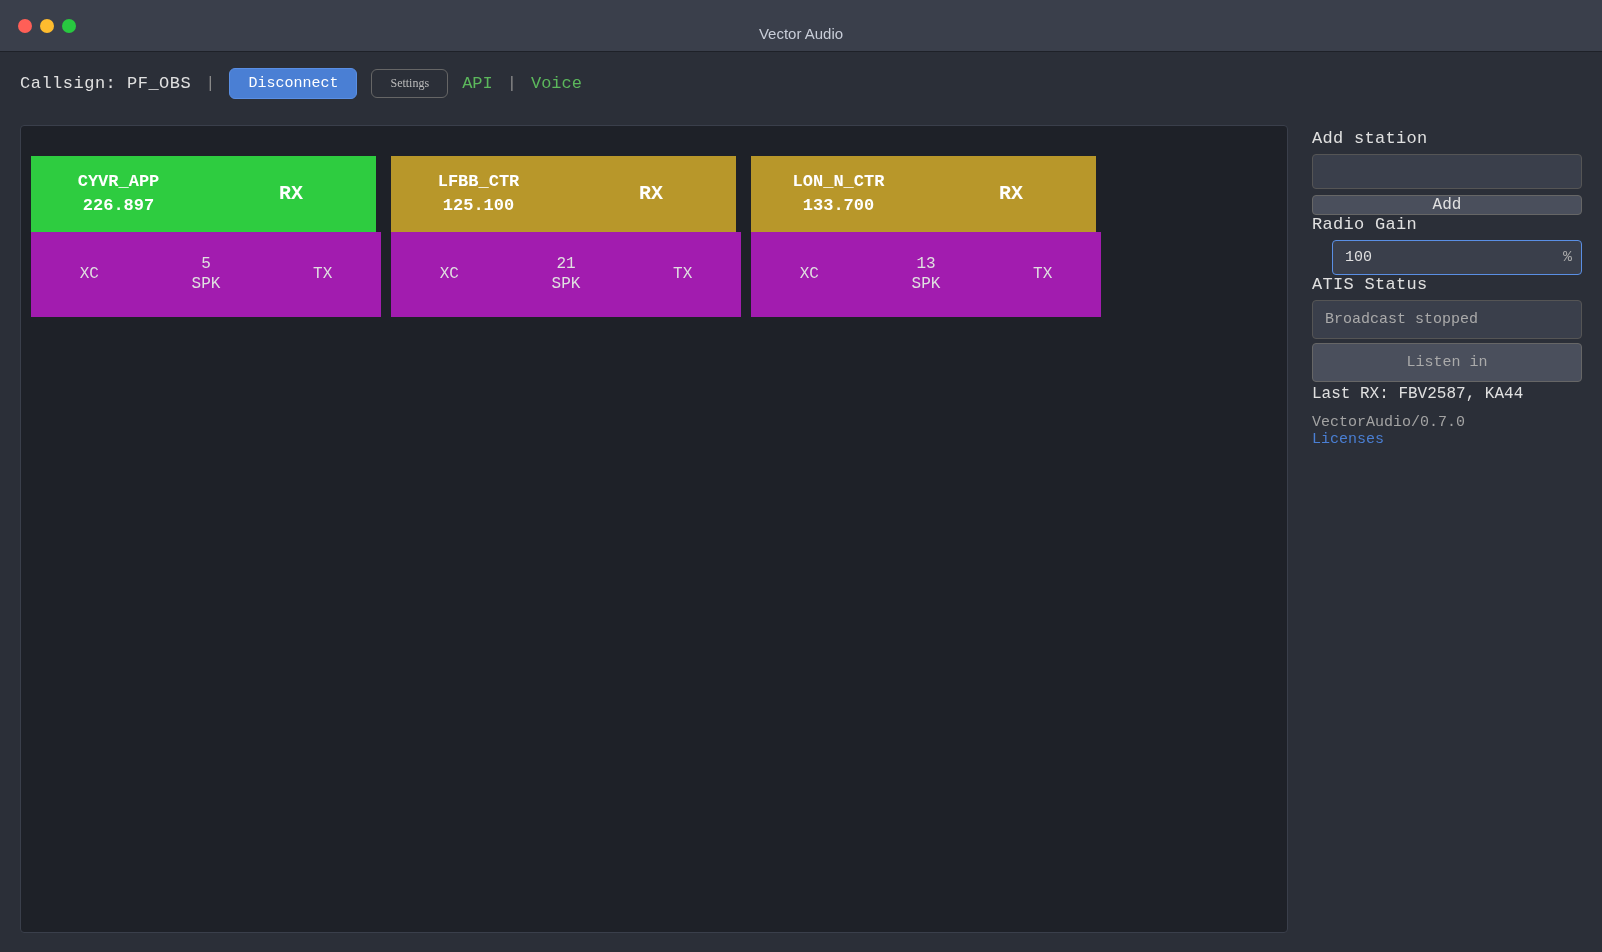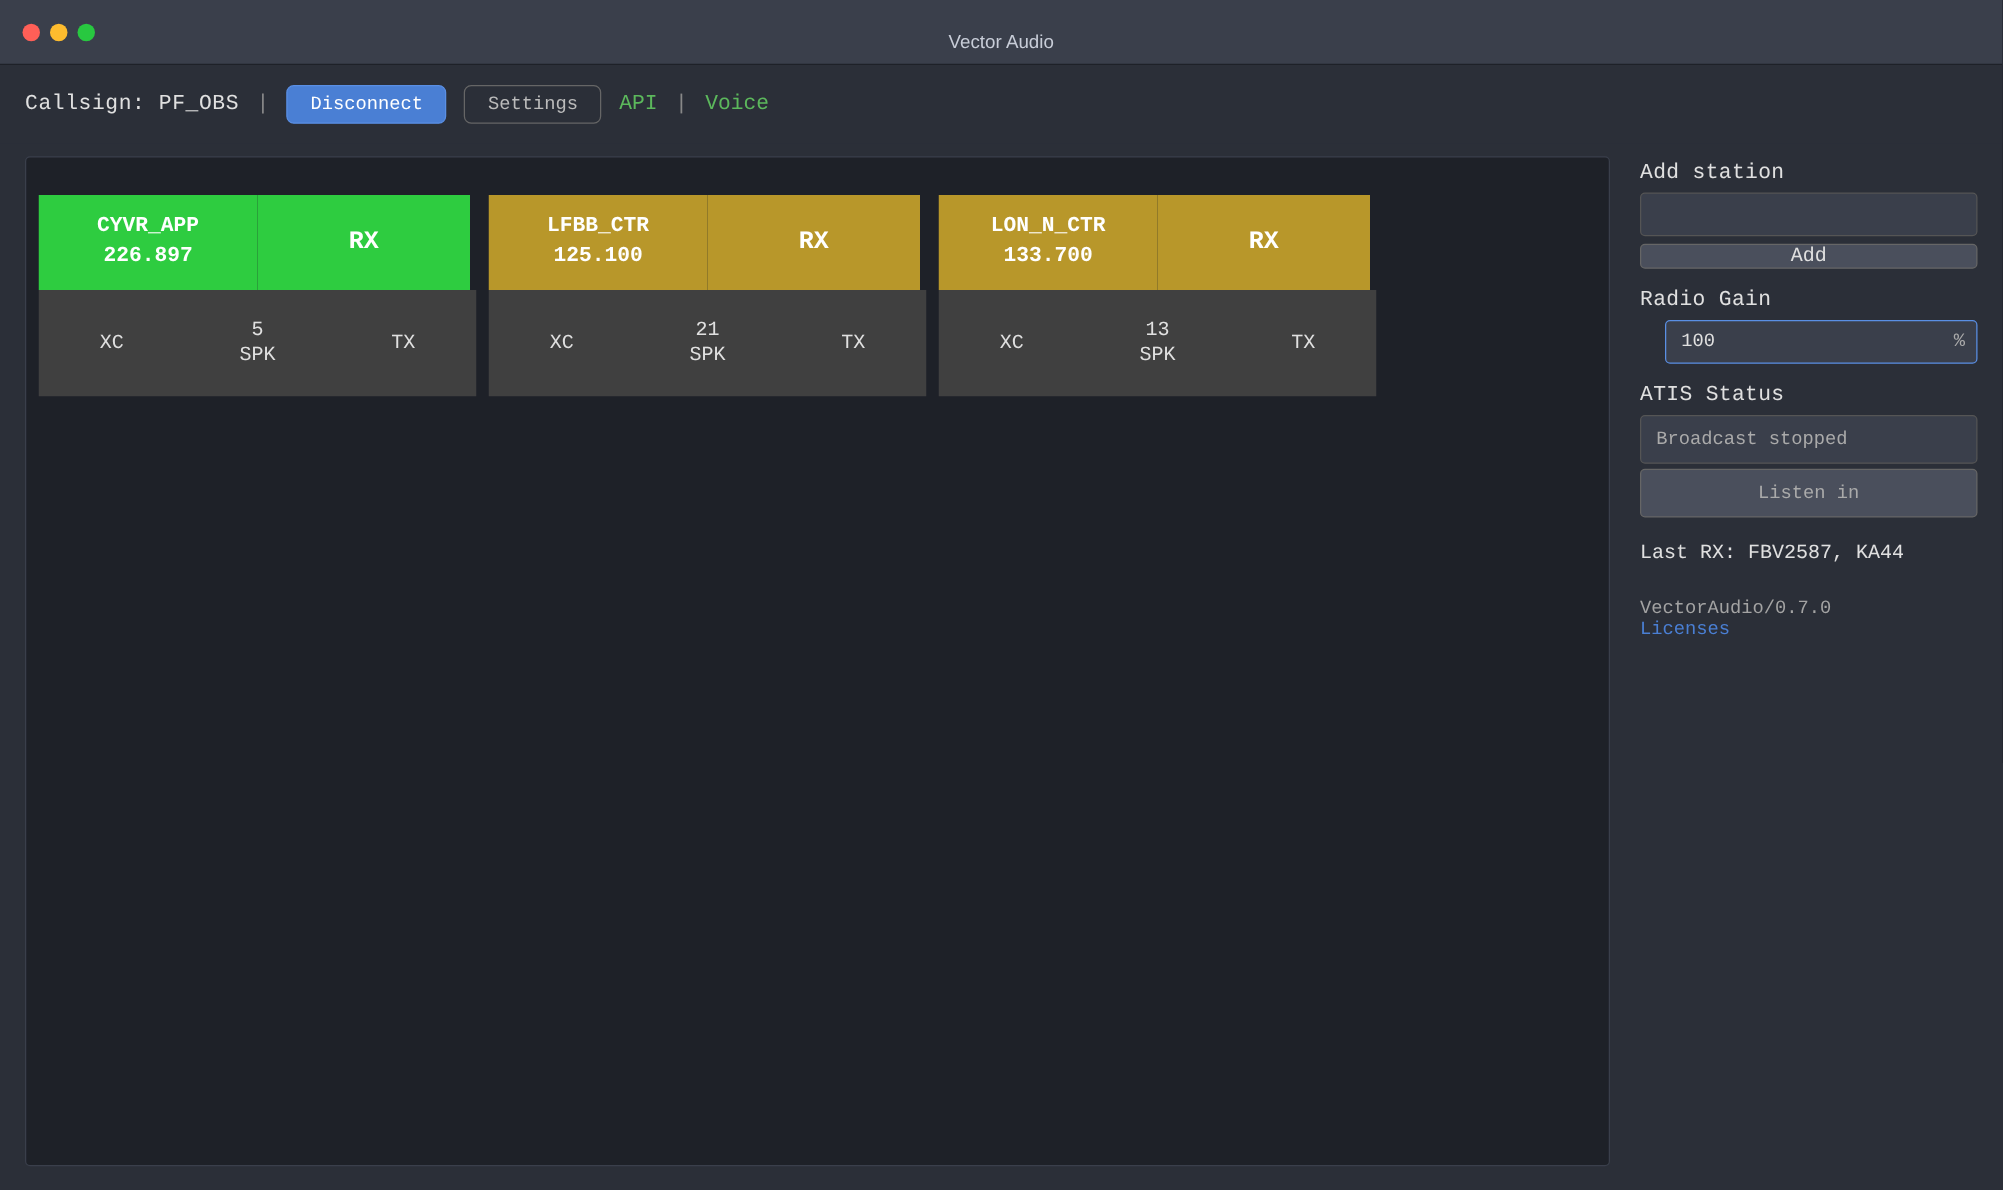--- a/index.html
+++ b/index.html
@@ -84,22 +84,22 @@
       font-size: 15px;
       border-radius: 6px;
       cursor: pointer;
     }
 
     .btn-settings {
       background: transparent;
       border: 1px solid #666;
       color: #bbb;
       padding: 6px 18px;
-      font-family: Liberation Mono, monospace;
-      font-size: 15px;
+      font-family: Liberation Serif, serif;
+      font-size: 12px;
       border-radius: 6px;
       cursor: pointer;
     }
 
     .link-api {
       color: #5cb85c;
       font-size: 17px;
       text-decoration: none;
       cursor: pointer;
     }
@@ -175,21 +175,21 @@
       min-width: 170px;
       padding: 14px;
     }
 
     .station-rx-block.gold {
       background: #b8972a;
     }
 
     .station-bottom {
       display: flex;
-      background: #404040;
+      background: #a21caf;
       padding: 10px 0;
     }
 
     .station-bottom-cell {
       display: flex;
       align-items: center;
       justify-content: center;
       font-size: 16px;
       color: #e0e0e0;
       padding: 12px 18px;
@@ -200,21 +200,20 @@
     .station-bottom-cell.spk {
       flex-direction: column;
       line-height: 1.3;
     }
 
     
     .right-panel {
       width: 270px;
       display: flex;
       flex-direction: column;
-      gap: 16px;
       padding-top: 4px;
     }
 
     .panel-section-label {
       font-size: 17px;
       color: #e0e0e0;
       margin-bottom: 6px;
       letter-spacing: 0.3px;
     }
 

